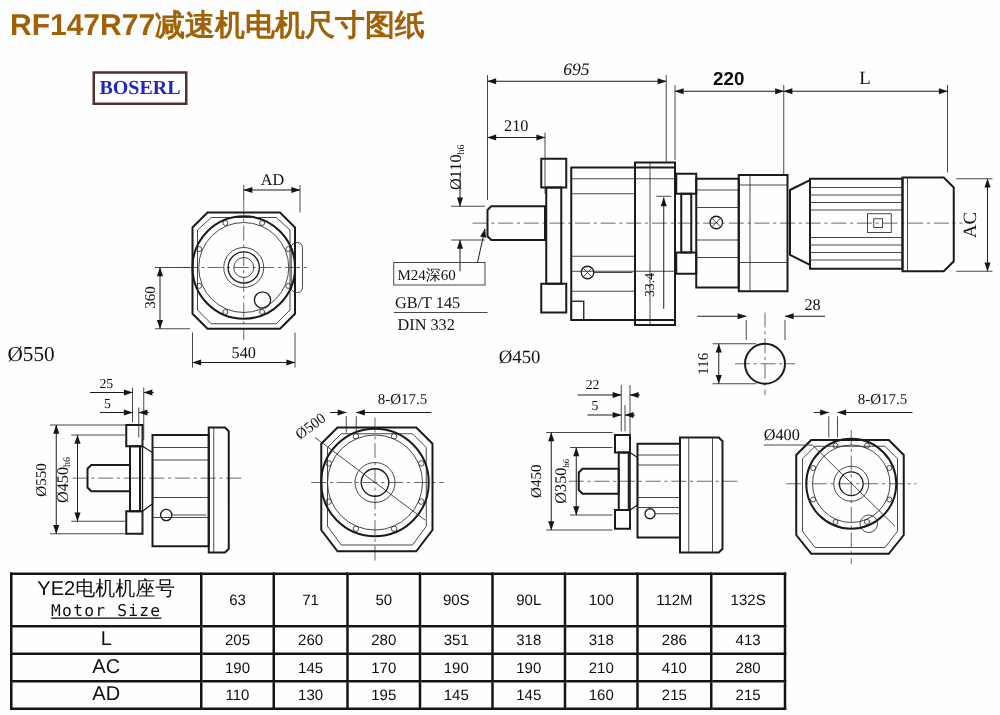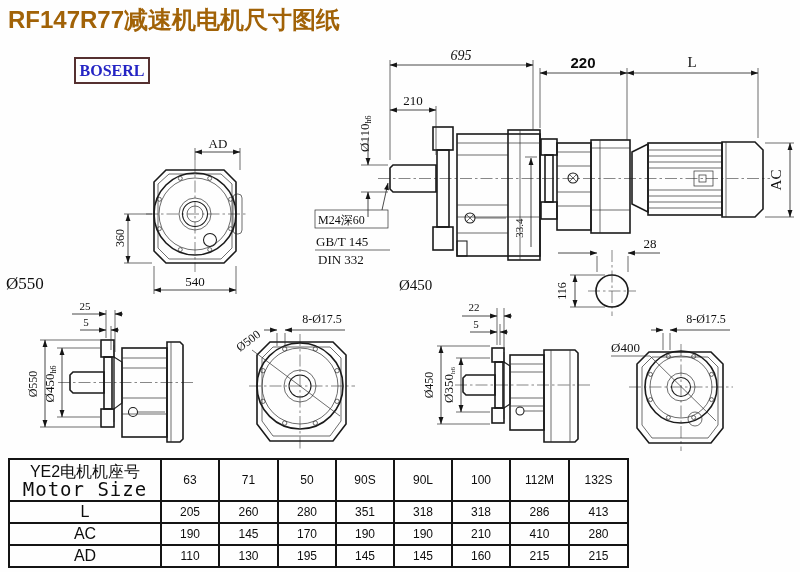--- a/index.html
+++ b/index.html
@@ -21,21 +21,21 @@
   text.s15{font-size:15px;} text.s17{font-size:17px;}
   text.it{font-style:italic;}
   text.bsans{font-family:"Liberation Sans",sans-serif;font-weight:bold;font-size:15px;}
   .tblwrap{position:absolute;left:8px;top:458px;}
   table{border-collapse:collapse;table-layout:fixed;}
   td{border:2px solid #141414;text-align:center;vertical-align:middle;
      font-size:12px;color:#0d0d0d;padding:0;}
   td.lab{font-size:16px;}
   tr.hdr td{height:40px;} tr.row td{height:20px;}
   .cn{font-size:16px;line-height:19px;}
-  .en{font-family:"DejaVu Sans Mono",monospace;font-size:19px;line-height:17px;letter-spacing:1px;}
+  .en{font-family:"DejaVu Sans Mono",monospace;font-size:13px;line-height:17px;letter-spacing:1px;text-decoration:underline;}
 </style>
 </head>
 <body>
 
 <div class="page">
 
   <div class="title">RF147R77减速机电机尺寸图纸</div>
   <div class="logo">
     <span>BOSERL</span>
   </div>

